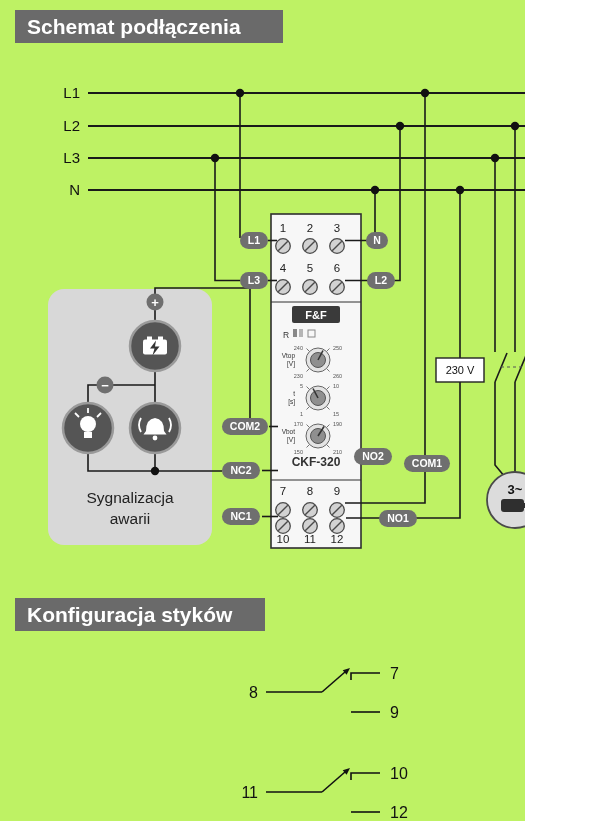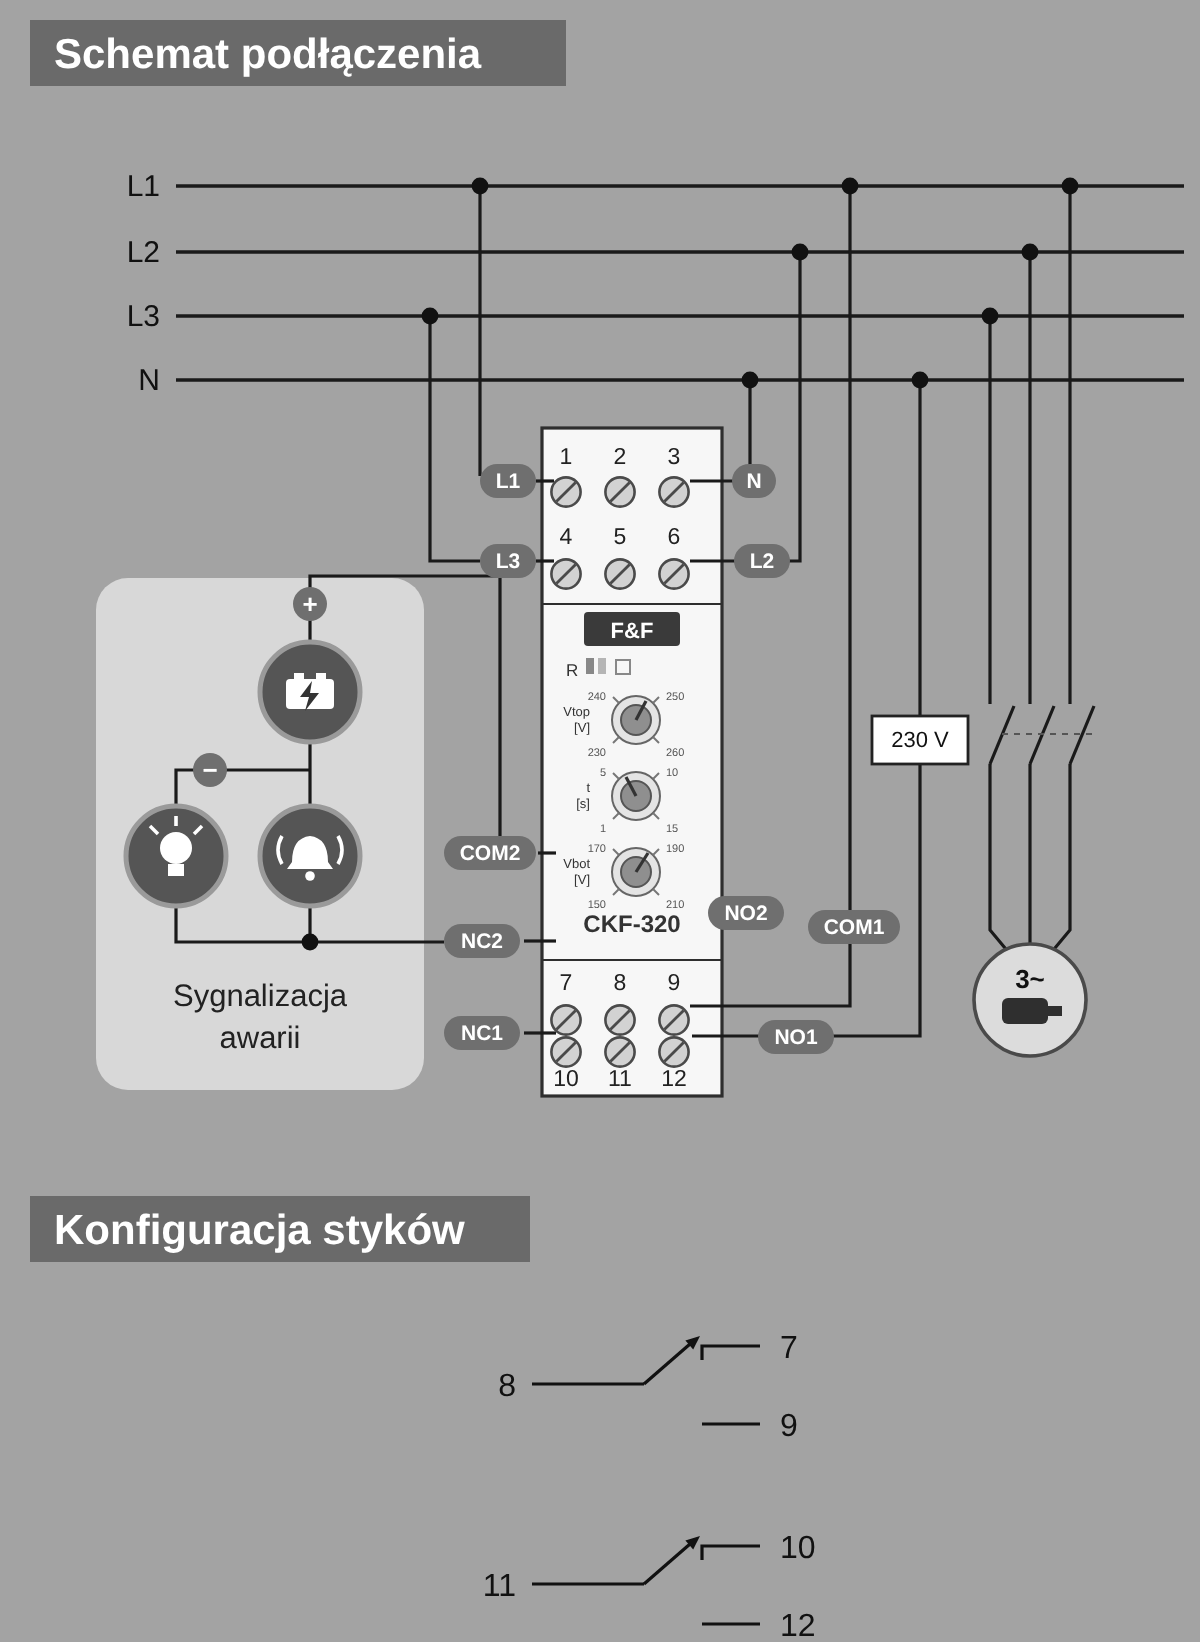--- a/index.html
+++ b/index.html
@@ -1,16 +1,16 @@
 <!DOCTYPE html>
 <html><head>
 <meta charset="utf-8">
 <style>
   html,body{margin:0;padding:0;background:#fff;}
-  .page{position:relative;width:600px;height:821px;background:#a3a3a3;overflow:hidden;
+  .page{position:relative;width:525px;height:821px;background:#bef264;overflow:hidden;
         font-family:"Liberation Sans",sans-serif;}
   svg{position:absolute;left:0;top:0;}
   svg text{font-family:"Liberation Sans",sans-serif;}
 
   .hdr-rect{fill:#6a6a6a;}
   .hdr-text{font-size:21px;font-weight:bold;fill:#ffffff;}
 
   .pline{stroke:#1a1a1a;stroke-width:1.8;fill:none;}
   .line-label{font-size:15px;fill:#111;text-anchor:end;}
 

